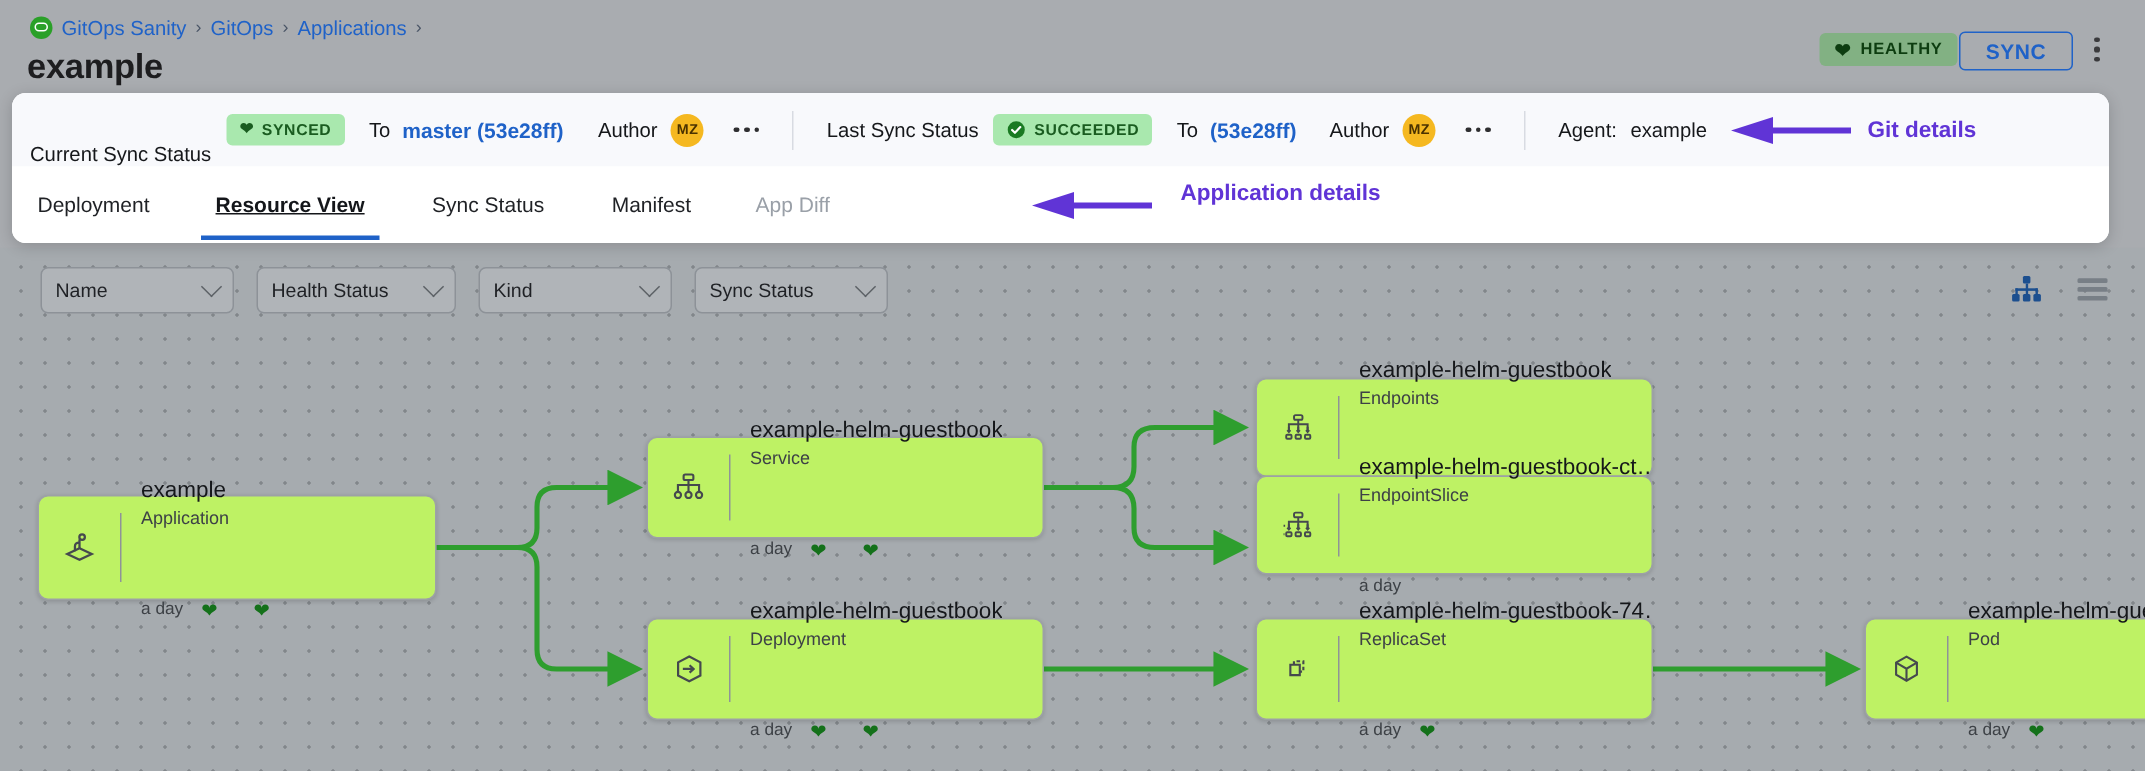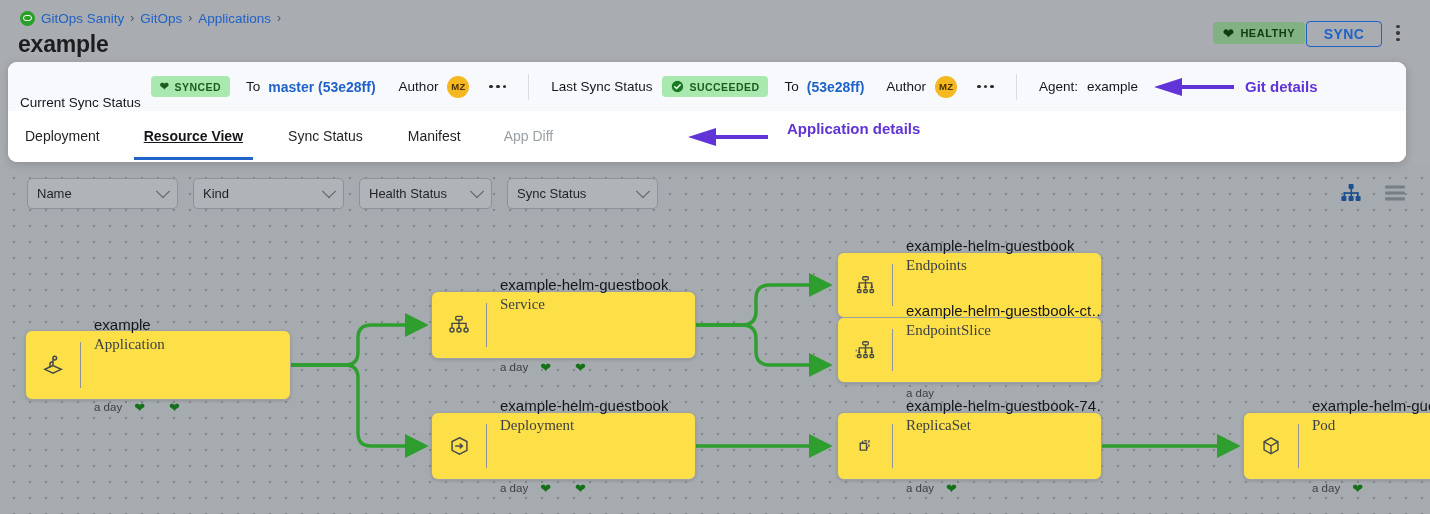--- a/index.html
+++ b/index.html
@@ -106,44 +106,44 @@
   .tab.disabled{color:#9aa0a8;cursor:default;}
   
   .anno-text{
     position:absolute;color:#6034d6;font-weight:bold;font-size:15px;white-space:nowrap;
   }
   .arrow{position:absolute;height:22px;}
   .arrow svg{display:block;}
   
   .filters{position:absolute;left:27px;top:178px;display:flex;gap:15px;}
   .filter{
-    width:151px;height:31px;border:1px solid #8d9298;border-radius:5px;
+    width:129px;height:31px;border:1px solid #8d9298;border-radius:5px;
     background:#b0b4b8;display:flex;align-items:center;
     padding:0 9px;box-sizing:border-box;justify-content:space-between;
     font-size:13px;color:#1f2125;cursor:pointer;
   }
   .chev{width:9px;height:9px;border-right:1.6px solid #5c6166;border-bottom:1.6px solid #5c6166;transform:rotate(45deg) translate(-2px,-2px);}
   .viewicons{position:absolute;right:24px;top:183px;display:flex;gap:22px;align-items:center;}
   .ico{cursor:pointer;}
   
   .node{
-    position:absolute;background:#fde047;border:1px solid #9da1a6;border-radius:7px;
+    position:absolute;background:#bef264;border:1px solid #9da1a6;border-radius:7px;
     box-shadow:0 1px 3px rgba(0,0,0,.14);
     display:flex;align-items:center;box-sizing:border-box;
   }
   .node .nicon{
     width:54px;display:flex;align-items:center;justify-content:center;flex:0 0 auto;
     color:#45494e;
   }
   .node .ndiv{width:1px;align-self:stretch;margin:11px 0;background:#8f9398;}
   .node .nbody{padding-left:13px;overflow:hidden;}
   .node .ntitle{
     font-size:15px;color:#15171a;white-space:nowrap;overflow:hidden;margin-bottom:3px;
   }
-  .node .nkind{font-size:15px;color:#3d4146;margin-bottom:3px;font-family:Liberation Serif, serif;}
+  .node .nkind{font-size:12px;color:#3d4146;margin-bottom:3px;}
   .node .nmeta{display:flex;align-items:flex-start;gap:0px;font-size:11.5px;color:#3d4146;margin-top:48px;}
   .heart{color:#14711a;font-size:13px;line-height:1;}
   .hgap1{margin-left:12px;}
   .hgap2{margin-left:24px;}
   svg.edges{position:absolute;left:0;top:0;width:1430px;height:514px;pointer-events:none;}
 </style>
 </head>
 <body>
 
 <div id="canvas"></div>
@@ -309,26 +309,26 @@
       <span class="heart hgap1">❤</span>
     </div>
   </div>
 </div>
 
 <div class="filters">
   <div class="filter">
     <span>Name</span>
     <span class="chev"></span>
   </div>
+  <div class="filter" style="width:133px">
+    <span>Health Status</span>
+    <span class="chev"></span>
+  </div>
   <div class="filter">
     <span>Kind</span>
-    <span class="chev"></span>
-  </div>
-  <div class="filter" style="width:133px">
-    <span>Health Status</span>
     <span class="chev"></span>
   </div>
   <div class="filter">
     <span>Sync Status</span>
     <span class="chev"></span>
   </div>
 </div>
 
 <div class="viewicons">
   <span class="ico">

